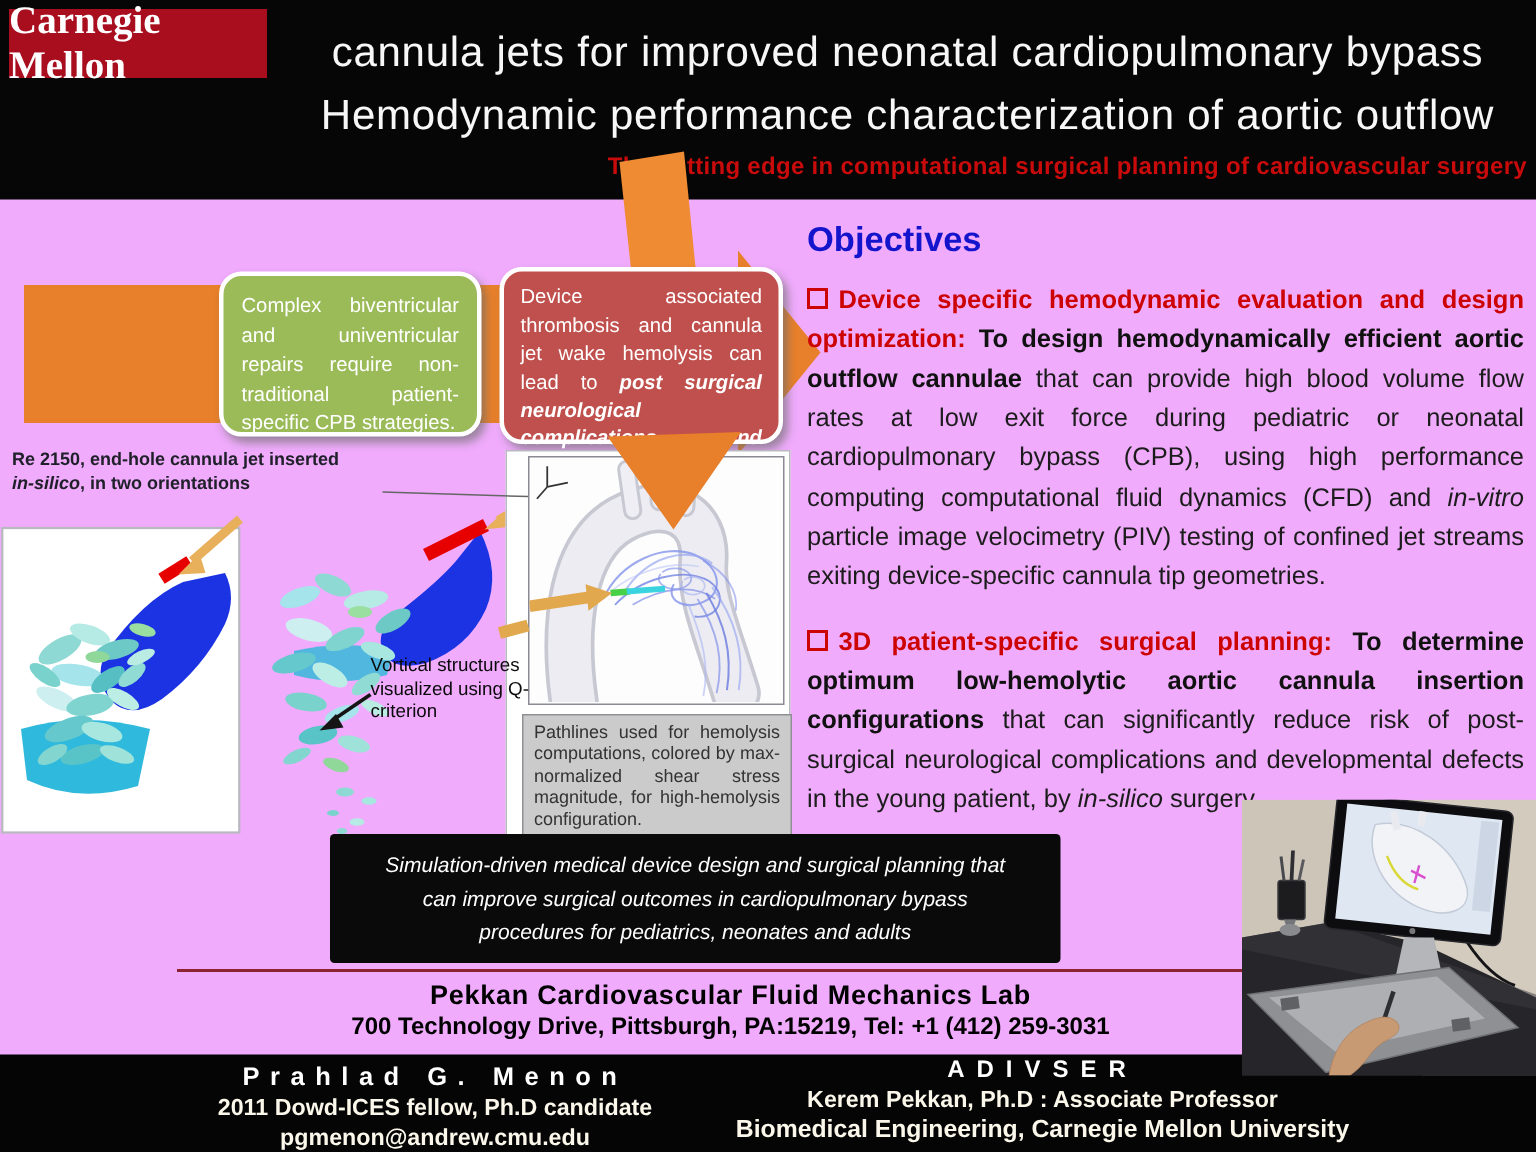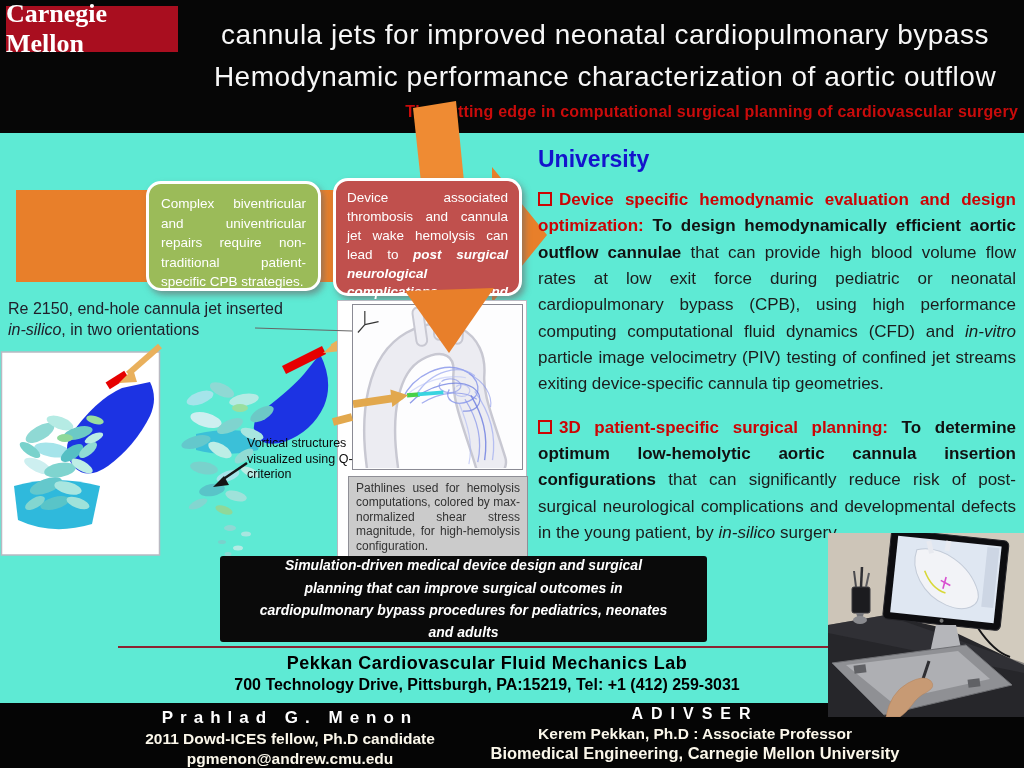--- a/index.html
+++ b/index.html
@@ -1,16 +1,16 @@
 <!DOCTYPE html>
 <html><head>
 <meta charset="utf-8">
 <style>
   html,body{margin:0;padding:0;background:#444;}
-  .slide{position:relative;width:1024px;height:768px;overflow:hidden;background:#5eead4;
+  .slide{position:relative;width:1024px;height:768px;overflow:hidden;background:#f0abfc;
          font-family:"Liberation Sans",sans-serif;}
   
   .header{position:absolute;left:0;top:0;width:1024px;height:133px;background:#060606;}
   .logo{position:absolute;left:6px;top:6px;width:172px;height:46px;background:#a90e1f;
         display:flex;align-items:center;justify-content:center;}
   .logo span{font-family:"Liberation Serif",serif;font-weight:bold;color:#fff;font-size:26px;letter-spacing:0px;}
   .title-wrap{position:absolute;left:190px;top:14px;width:830px;text-align:center;color:#f7f7f7;}
   .title-line{font-size:28px;font-weight:400;letter-spacing:0.5px;line-height:42px;}
   .subtitle{position:absolute;right:6px;top:103px;font-size:16px;font-weight:bold;color:#c90b0b;letter-spacing:0.2px;}
   
@@ -30,35 +30,35 @@
   
   .objectives{position:absolute;left:538px;top:146px;width:478px;z-index:2;}
   .obj-heading{color:#1414cc;font-weight:bold;font-size:23px;margin-bottom:14px;}
   .obj-p{font-size:17px;line-height:1.55;text-align:justify;color:#1c1c1c;margin-bottom:17px;}
   .obj-p .lead{color:#cc0404;font-weight:bold;}
   .obj-p .b{font-weight:bold;color:#111;}
   .obj-p .i{font-style:italic;}
   .sq{display:inline-block;width:10px;height:10px;border:2.5px solid #cc0404;margin-right:7px;transform:translateY(1px);}
   
   .jet-caption{position:absolute;left:8px;top:299px;width:340px;z-index:2;
-               font-size:16px;font-weight:normal;color:#20202b;line-height:1.3;}
+               font-size:12px;font-weight:bold;color:#20202b;line-height:1.3;}
   .jet-caption .i{font-style:italic;}
   .jets{position:absolute;left:0;top:338px;z-index:2;}
   .vortical{position:absolute;left:247px;top:436px;width:108px;z-index:3;
             font-size:12.5px;color:#0a0a0a;line-height:1.25;}
   .aorta-panel{position:absolute;left:337px;top:300px;width:190px;height:257px;z-index:2;
                background:#fff;border:1px solid #b9b9c2;box-sizing:border-box;}
   .aorta-box{position:absolute;left:352px;top:304px;width:171px;height:166px;z-index:2;
              background:#fdfdfe;border:1.5px solid #8a8a94;box-sizing:border-box;}
   .pathlines{position:absolute;left:348px;top:476px;width:180px;height:81px;z-index:2;
              background:#cbcbcb;border:1.5px solid #8f8f96;box-sizing:border-box;
              padding:4px 7px;font-size:12px;line-height:1.2;color:#333;text-align:justify;}
   
   .banner{position:absolute;left:220px;top:556px;width:487px;height:86px;z-index:4;background:#0a0a0a;
-          border-radius:3px;color:#fff;font-weight:bold;font-style:italic;font-size:14px;line-height:1.6;
+          border-radius:3px;color:#fff;font-weight:normal;font-style:italic;font-size:14px;line-height:1.6;
           display:flex;align-items:center;justify-content:center;text-align:center;box-sizing:border-box;padding:6px 35px;}
   .red-rule{position:absolute;left:118px;top:646px;width:738px;height:2px;background:#8c2332;z-index:2;}
   .lab{position:absolute;left:118px;top:653px;width:738px;text-align:center;z-index:2;color:#000;}
   .lab .name{font-size:18px;font-weight:bold;letter-spacing:0.5px;text-align:center;}
   .lab .addr{font-size:16px;font-weight:bold;margin-top:2px;}
   
   .footer{position:absolute;left:0;top:703px;width:1024px;height:65px;background:#050505;z-index:3;padding-left:24px;}
   .f-left{position:absolute;left:60px;top:5px;width:460px;text-align:center;}
   .f-name{color:#fff;font-weight:bold;font-size:17px;letter-spacing:7px;}
   .f-sub{color:#fbf7ea;font-weight:bold;font-size:15.5px;margin-top:2px;}
@@ -91,21 +91,21 @@
 
     <polygon points="413,108 456,101 472,262 430,266" fill="#ef8b33"></polygon>
   </svg>
 
 
   <div class="callout green"><span>Complex biventricular and univentricular repairs require non-traditional patient-specific CPB strategies.</span></div>
 
   <div class="callout red"><span>Device associated thrombosis and cannula jet wake hemolysis can lead to </span><span class="emph">post surgical neurological complications and developmental defects.</span></div>
 
   <div class="objectives">
-    <div class="obj-heading">University</div>
+    <div class="obj-heading">Objectives</div>
     <div class="obj-p"><span class="sq"></span><span class="lead">Device specific hemodynamic evaluation and design optimization:</span><span class="b"> To design hemodynamically efficient aortic outflow cannulae </span><span>that can provide high blood volume flow rates at low exit force during pediatric or neonatal cardiopulmonary bypass (CPB), using high performance computing computational fluid dynamics (CFD) and </span><span class="i">in-vitro</span><span> particle image velocimetry (PIV) testing of confined jet streams exiting device-specific cannula tip geometries.</span></div>
     <div class="obj-p"><span class="sq"></span><span class="lead">3D patient-specific surgical planning:</span><span class="b">  To determine optimum low-hemolytic aortic cannula insertion configurations </span><span>that can significantly reduce risk of post-surgical neurological complications and developmental defects in the young patient, by </span><span class="i">in-silico</span><span> surgery.</span></div>
   </div>
 
   <div class="jet-caption">
     <div>Re 2150, end-hole cannula jet inserted</div>
     <div><span class="i">in-silico</span><span>, in two orientations</span></div>
   </div>
 
   <svg class="jets" width="352" height="230" viewBox="0 0 352 230">

